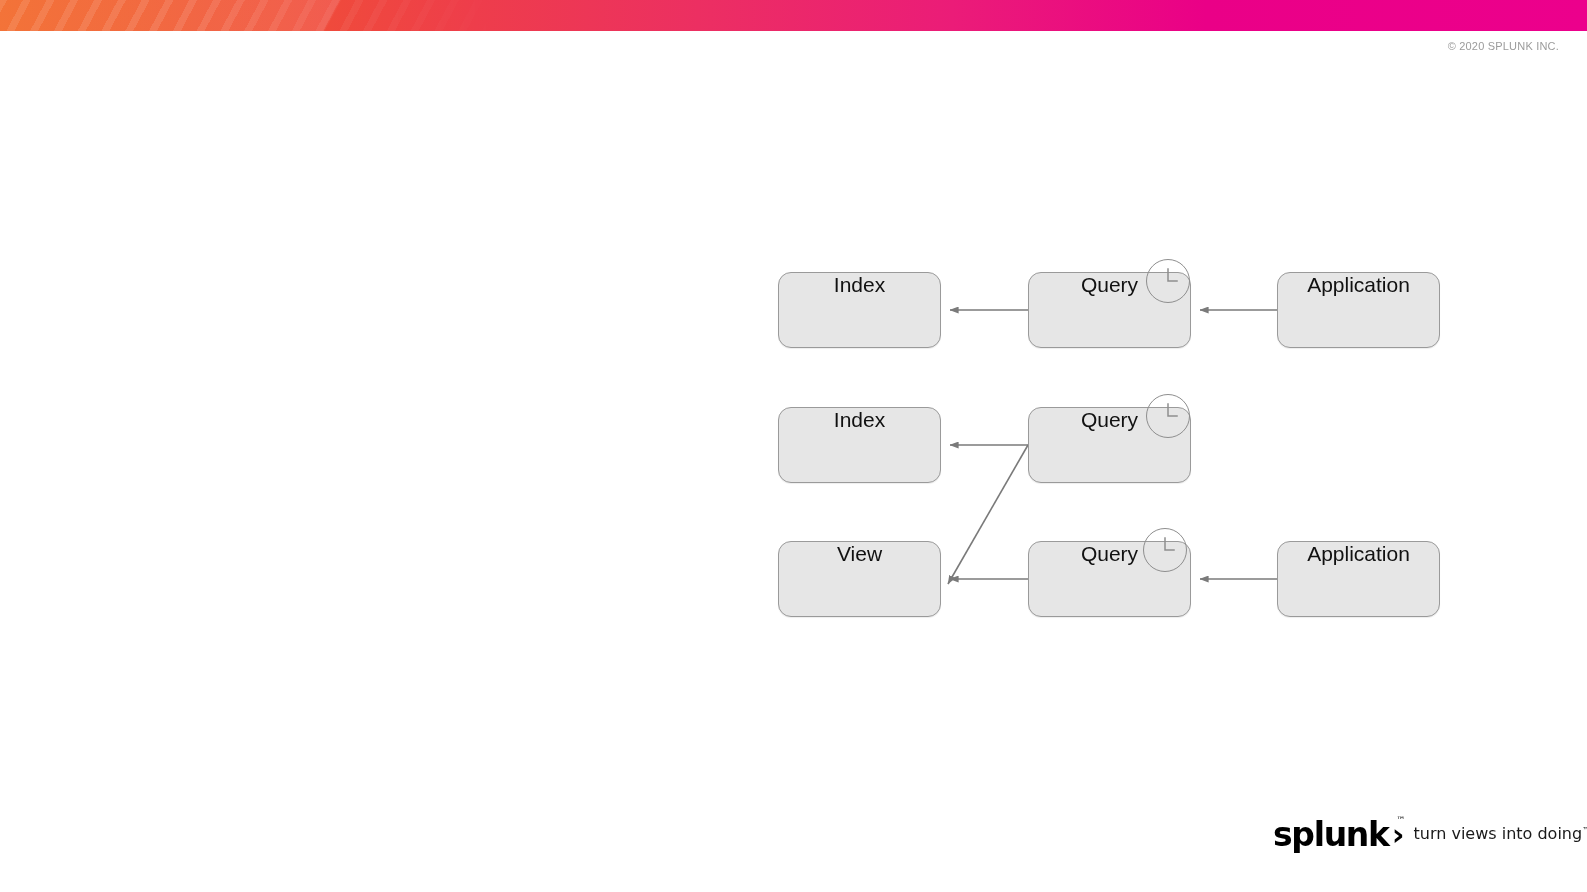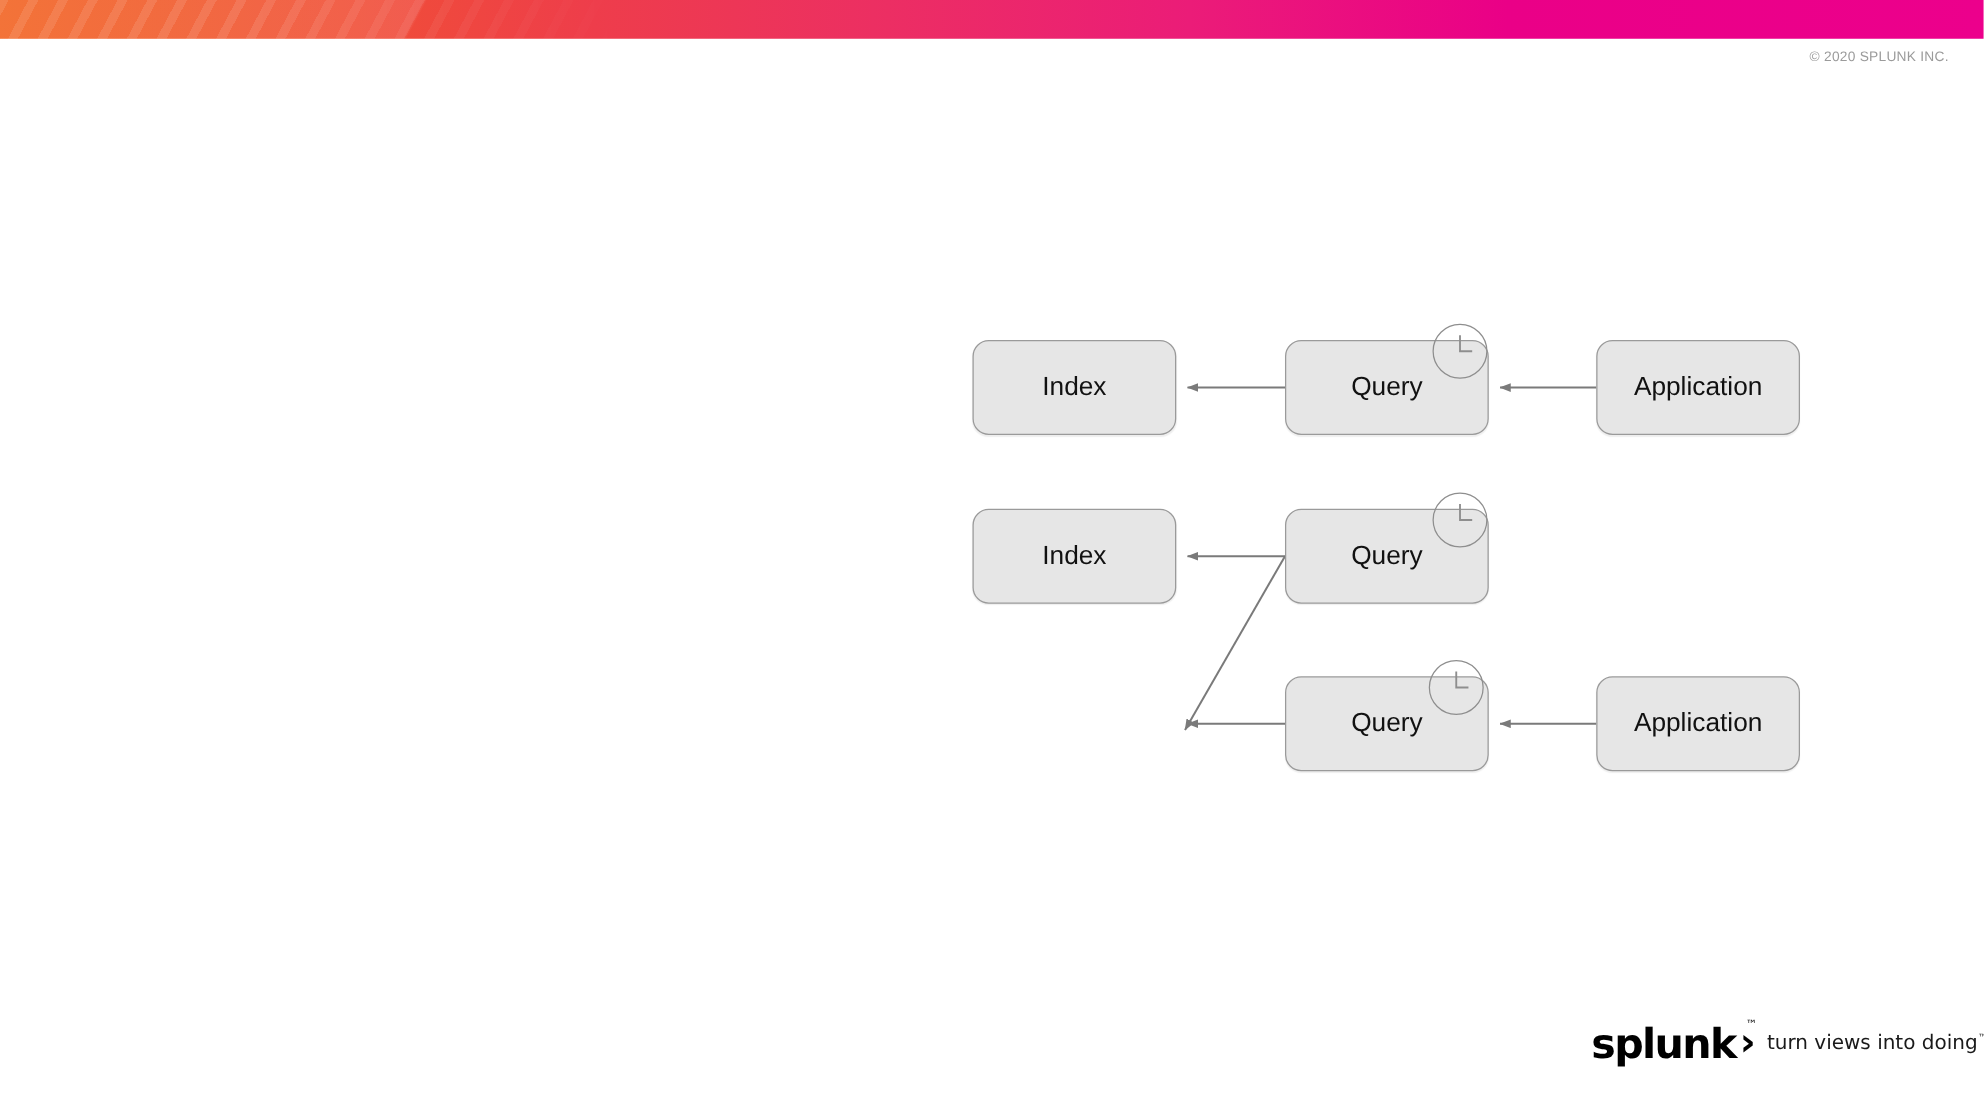--- a/index.html
+++ b/index.html
@@ -94,21 +94,21 @@
     pointer-events: none;
   }
   .diagram svg { position: absolute; left: 0; top: 0; }
 
   .node {
     position: absolute;
     background: #E6E6E6;
     border: 1.4px solid #9a9a9a;
     border-radius: 13px;
     display: flex;
-    align-items: center;
+    align-items: flex-start;
     justify-content: center;
     font-size: 21px;
     color: #111111;
     font-family: "Liberation Sans", sans-serif;
     box-shadow: 0 1px 1px rgba(0,0,0,0.07);
   }
   .node-label { pointer-events: none; }
 
   .clock-badge {
     position: absolute;
@@ -228,20 +228,23 @@
 
     <div class="node" style="left:1028px; top:407px; width:163px; height:76px;">
       <span class="node-label">Query</span>
     </div>
     <div class="clock-badge" style="left:1146px; top:394px;">
       <svg width="42" height="42" viewBox="0 0 42 42">
         <path d="M21 9 L21 21 L30 21" fill="none" stroke="#8e8e8e" stroke-width="1.5" stroke-linecap="square"></path>
       </svg>
     </div>
 
+    <div class="node" style="left:778px; top:541px; width:163px; height:76px;">
+      <span class="node-label">View</span>
+    </div>
 
     <div class="node" style="left:1028px; top:541px; width:163px; height:76px;">
       <span class="node-label">Query</span>
     </div>
     <div class="clock-badge" style="left:1143px; top:528px;">
       <svg width="42" height="42" viewBox="0 0 42 42">
         <path d="M21 9 L21 21 L30 21" fill="none" stroke="#8e8e8e" stroke-width="1.5" stroke-linecap="square"></path>
       </svg>
     </div>
 

